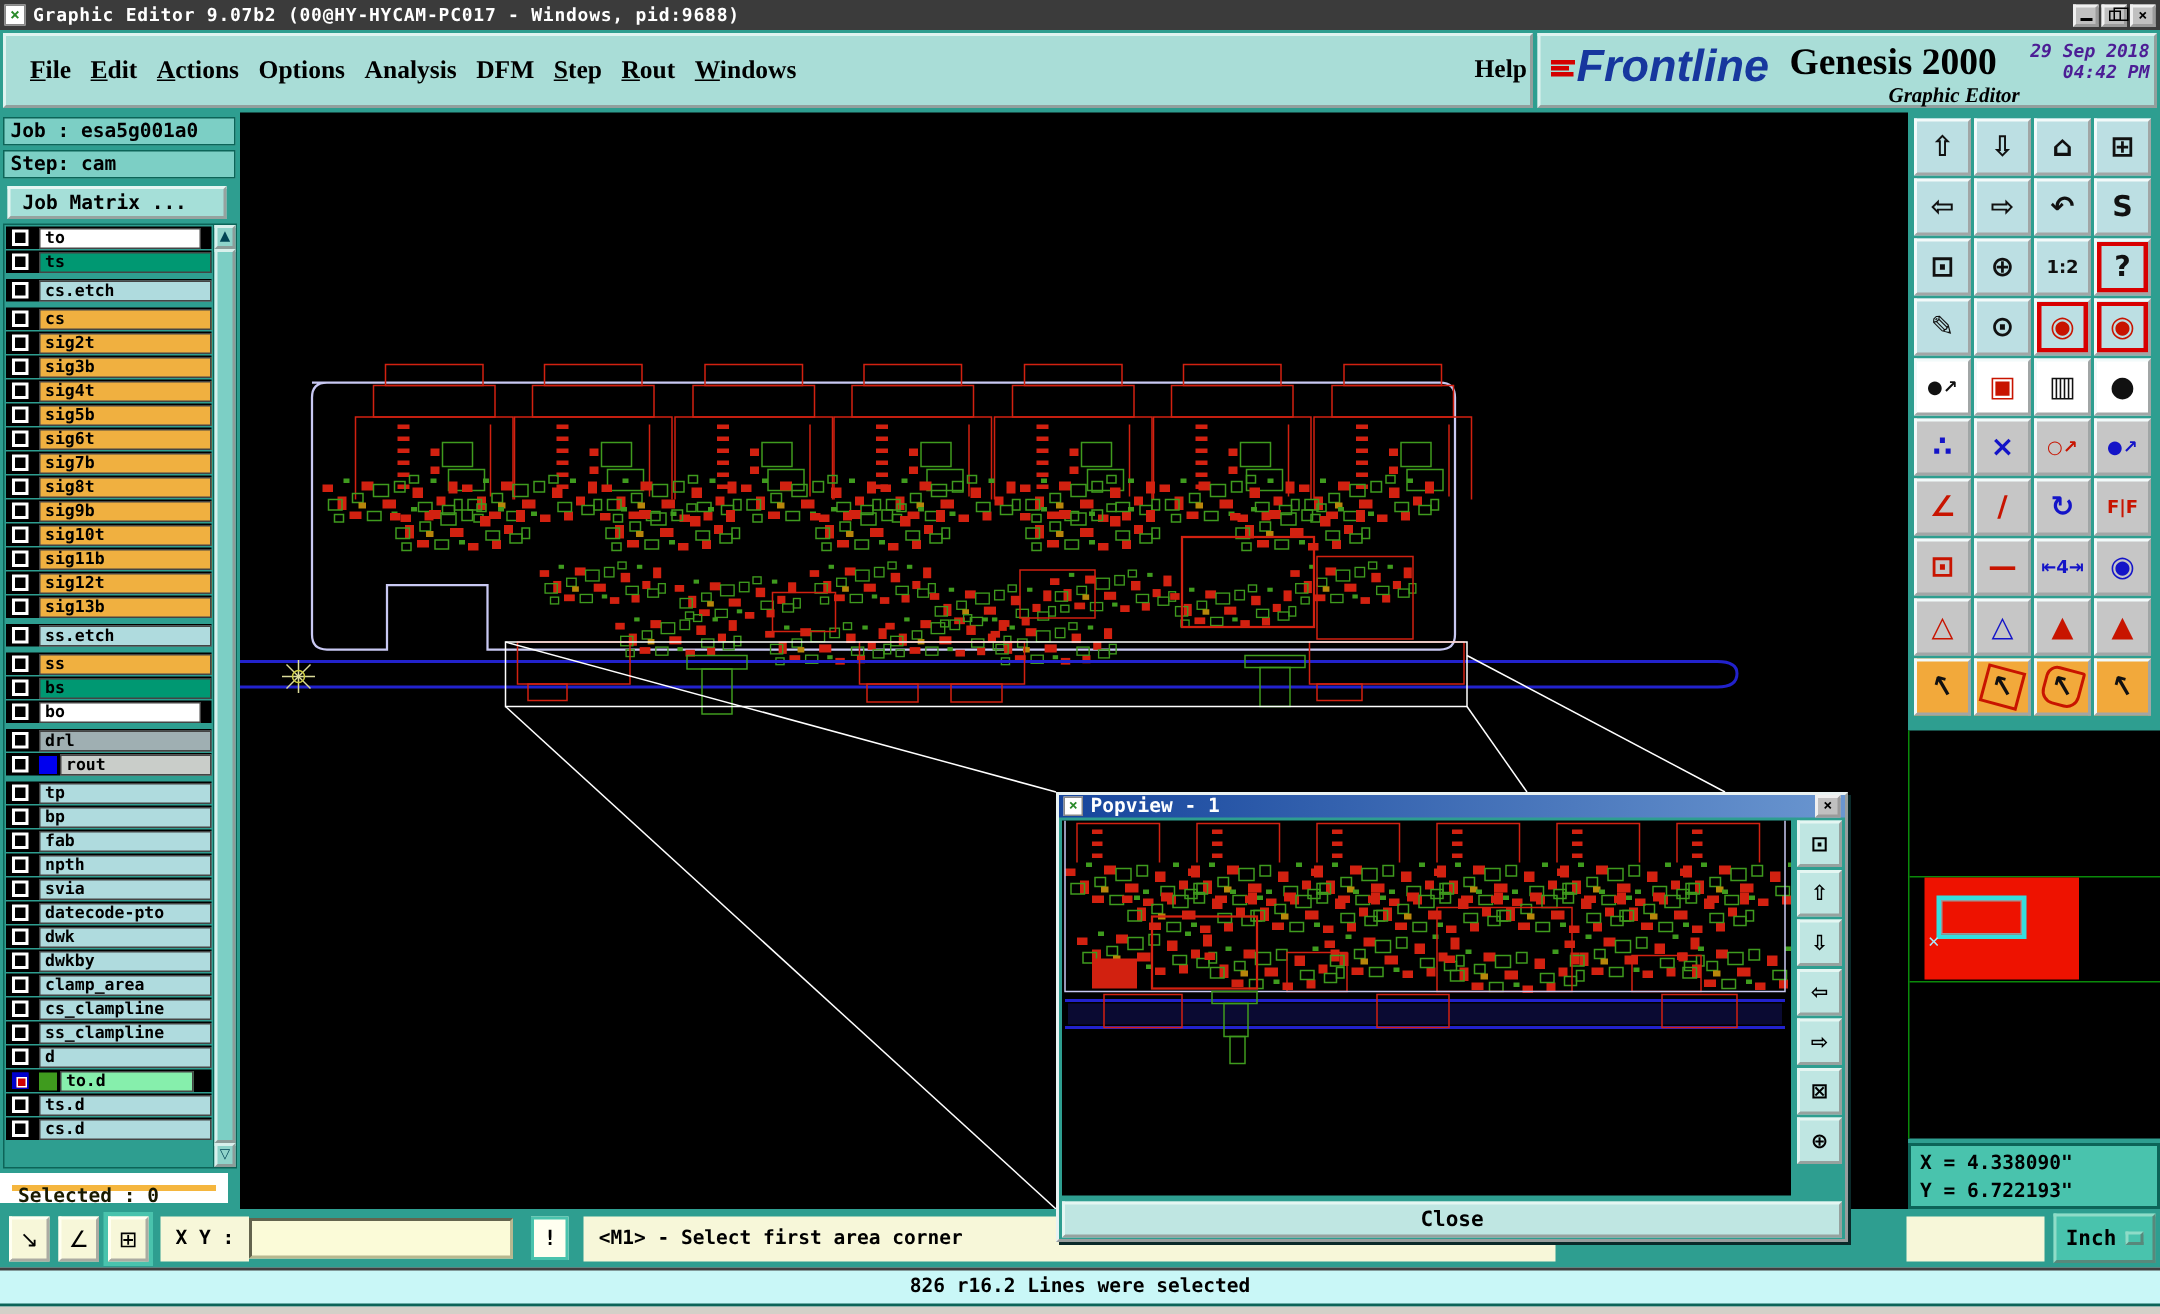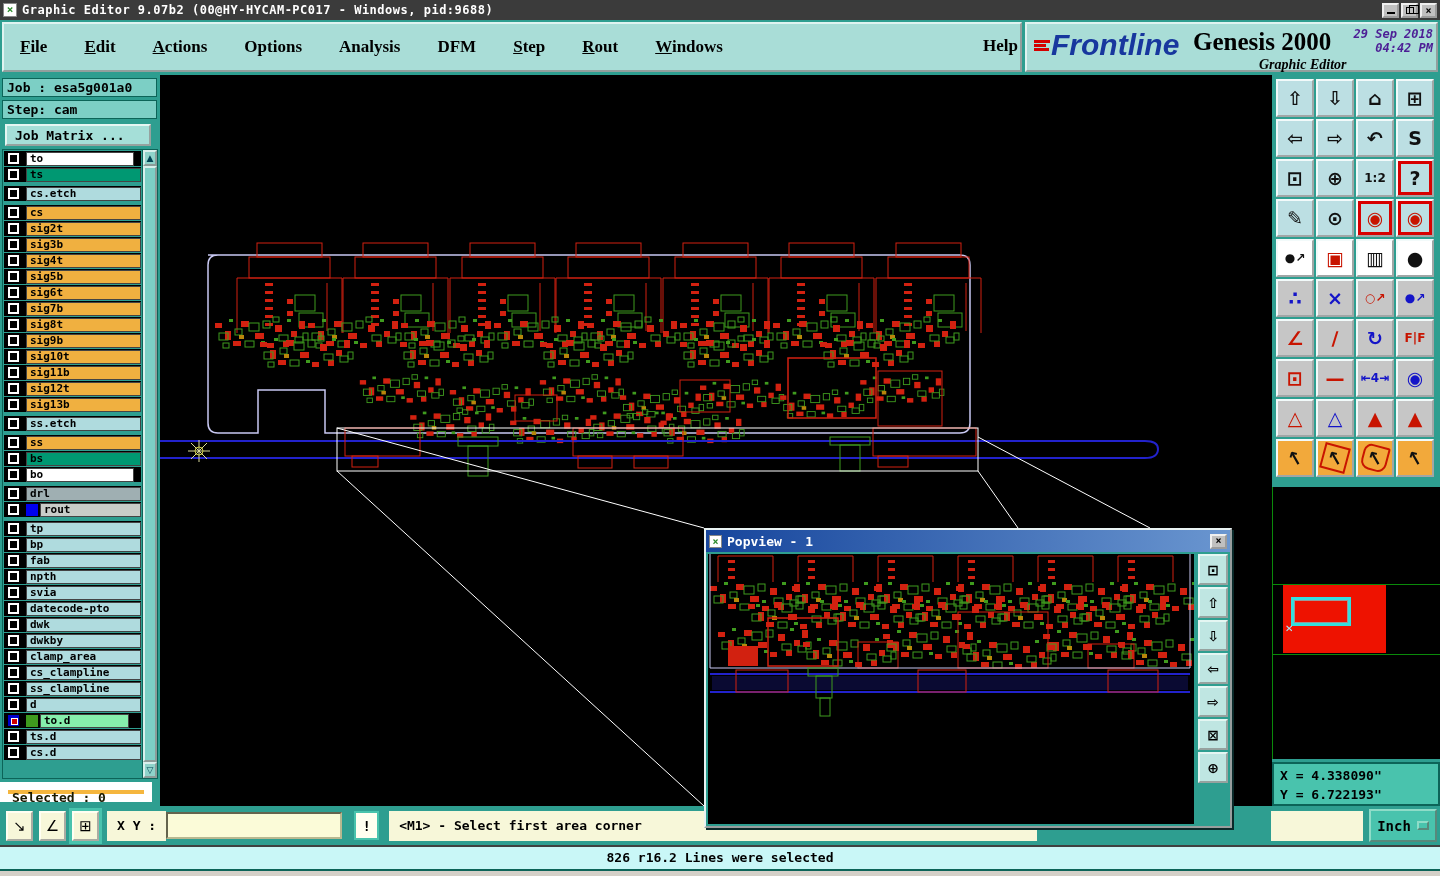--- a/index.html
+++ b/index.html
@@ -17,21 +17,21 @@
   .wbtn { width:17px; height:15px; background:#c0c0c0; border:2px outset #efefef;
     color:#000; font:bold 10px/11px "DejaVu Sans Mono",monospace; text-align:center; position:relative; }
   .wbtn .minbar { position:absolute; left:3px; bottom:2px; width:8px; height:2px; background:#000; }
   .wbtn .rest { position:absolute; left:3px; top:2px; width:8px; height:7px; border:1px solid #000; background:#c0c0c0; }
   .wbtn .rest::after { content:""; position:absolute; left:2px; top:-3px; width:8px; height:7px; border:1px solid #000; }
 
   
   #header { position:absolute; left:0; top:20px; width:1440px; height:55px; background:#2E9E90; }
   #menubar { position:absolute; left:2px; top:2px; width:1020px; height:50px;
     background:#A9DDD7; border:2px outset #dff3f0; display:flex; align-items:center;
-    gap:37px; padding-left:16px; font-family:"Liberation Serif", serif;
+    gap:13px; padding-left:16px; font-family:"Liberation Serif", serif;
     font-weight:bold; font-size:17px; color:#000; }
   .mitem { cursor:default; white-space:nowrap; }
   .u { text-decoration:underline; }
   #help { margin-left:auto; margin-right:20px; }
   #brand { position:absolute; left:1025px; top:2px; width:413px; height:50px;
     background:#A9DDD7; border:2px outset #dff3f0; }
   #speed { position:absolute; left:7px; top:16px; width:16px; height:14px; }
   #speed i { display:block; height:3px; background:#d40000; margin-bottom:1px; }
   #speed i:nth-child(1){width:16px;} #speed i:nth-child(2){width:12px;} #speed i:nth-child(3){width:15px;}
   #logotext { position:absolute; left:24px; top:4px; font:bold italic 30px "Liberation Sans",sans-serif; color:#17379e; }
@@ -929,13 +929,16 @@
 
         <button class="pv-btn"><span class="g">⇦</span></button>
 
         <button class="pv-btn"><span class="g">⇨</span></button>
 
         <button class="pv-btn"><span class="g">⊠</span></button>
 
         <button class="pv-btn"><span class="g">⊕</span></button>
       </div>
   </div>
+  <div id="pvclosebar">
+    <button id="pvclosebtn">Close</button>
+  </div>
 </div>
 
 </body></html>

